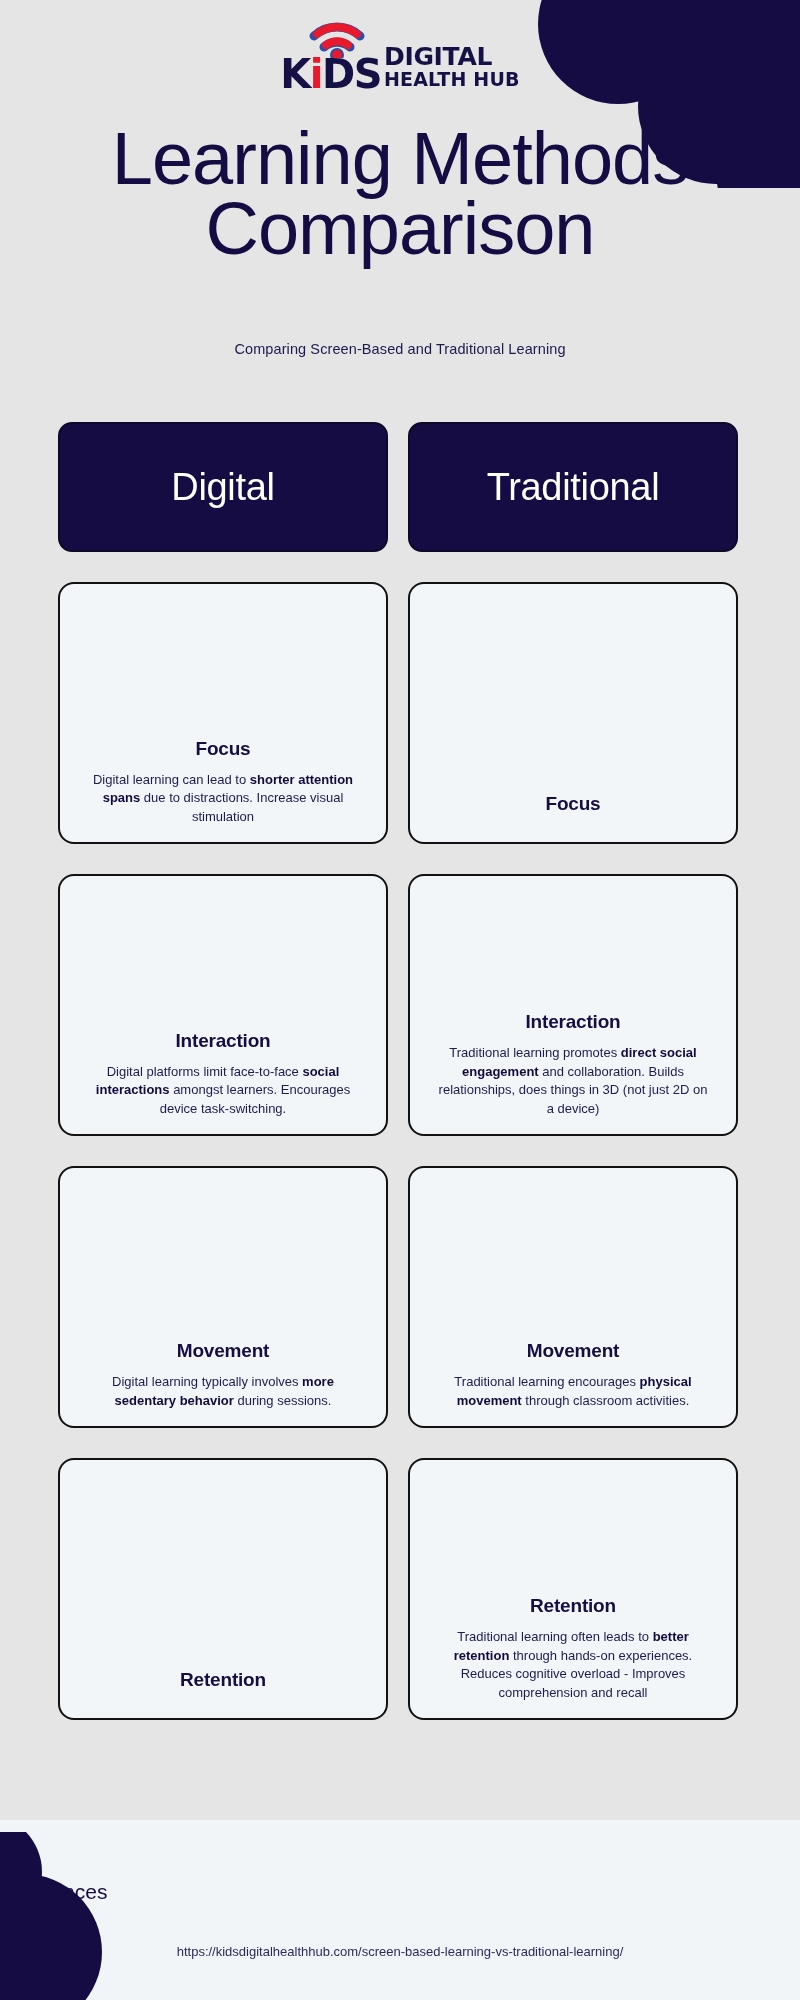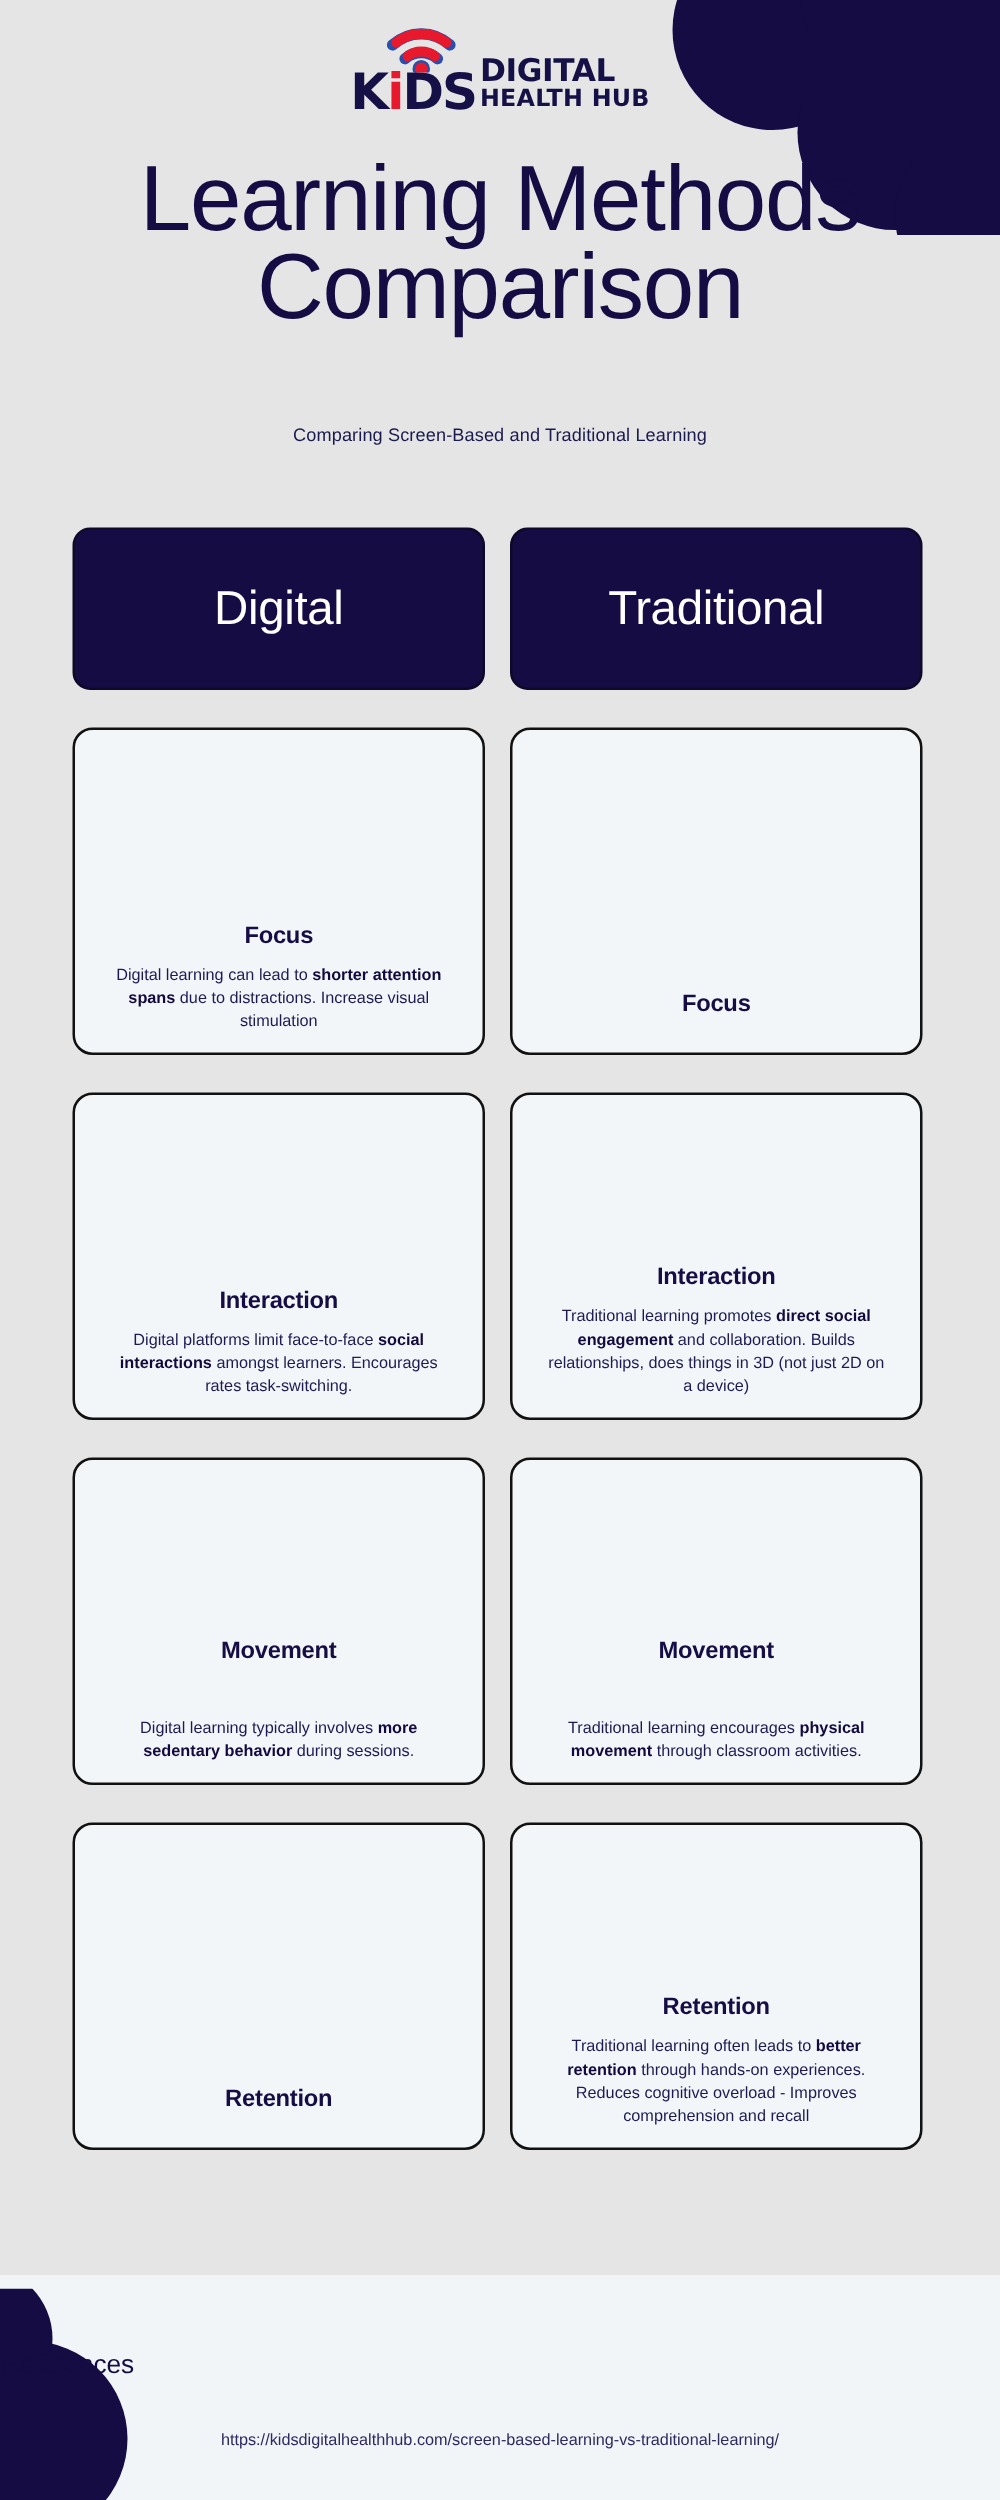--- a/index.html
+++ b/index.html
@@ -146,21 +146,21 @@
     border-radius: 16px;
     padding: 16px 18px;
     display: flex;
     flex-direction: column;
     align-items: center;
     justify-content: flex-end;
     text-align: center;
   }
   .card-h1 { height: 262px; }
   .card-h2 { height: 262px; }
-  .card-h3 { height: 262px; gap: 30px; }
+  .card-h3 { height: 262px; }
   .card-h4 { height: 262px; }
 
   .card-title {
     font-size: 19px;
     font-weight: 700;
     color: #160d45;
     margin-bottom: 11px;
     letter-spacing: -0.2px;
   }
   .card-body {
@@ -260,21 +260,21 @@
     <div class="card card-h1">
       <div class="card-title">Focus</div>
       <div class="card-body"><span>Digital learning can lead to </span><b>shorter attention spans</b><span> due to distractions. Increase visual stimulation</span></div>
     </div>
     <div class="card card-h1">
       <div class="card-title">Focus</div>
     </div>
 
     <div class="card card-h2">
       <div class="card-title">Interaction</div>
-      <div class="card-body"><span>Digital platforms limit face-to-face </span><b>social interactions</b><span> amongst learners. Encourages rates task-switching.</span></div>
+      <div class="card-body"><span>Digital platforms limit face-to-face </span><b>social interactions</b><span> amongst learners. Encourages device task-switching.</span></div>
     </div>
     <div class="card card-h2">
       <div class="card-title">Interaction</div>
       <div class="card-body"><span>Traditional learning promotes </span><b>direct social engagement</b><span> and collaboration. Builds relationships, does things in 3D (not just 2D on a device)</span></div>
     </div>
 
     <div class="card card-h3">
       <div class="card-title">Movement</div>
       <div class="card-body"><span>Digital learning typically involves </span><b>more sedentary behavior</b><span> during sessions.</span></div>
     </div>

